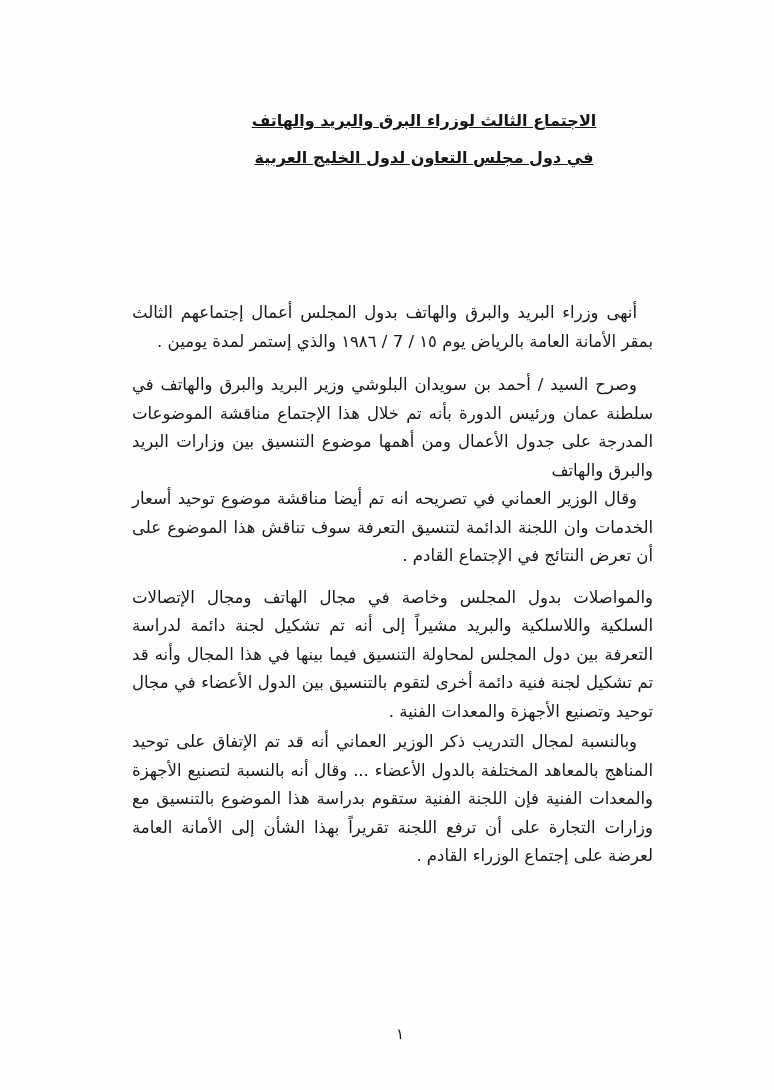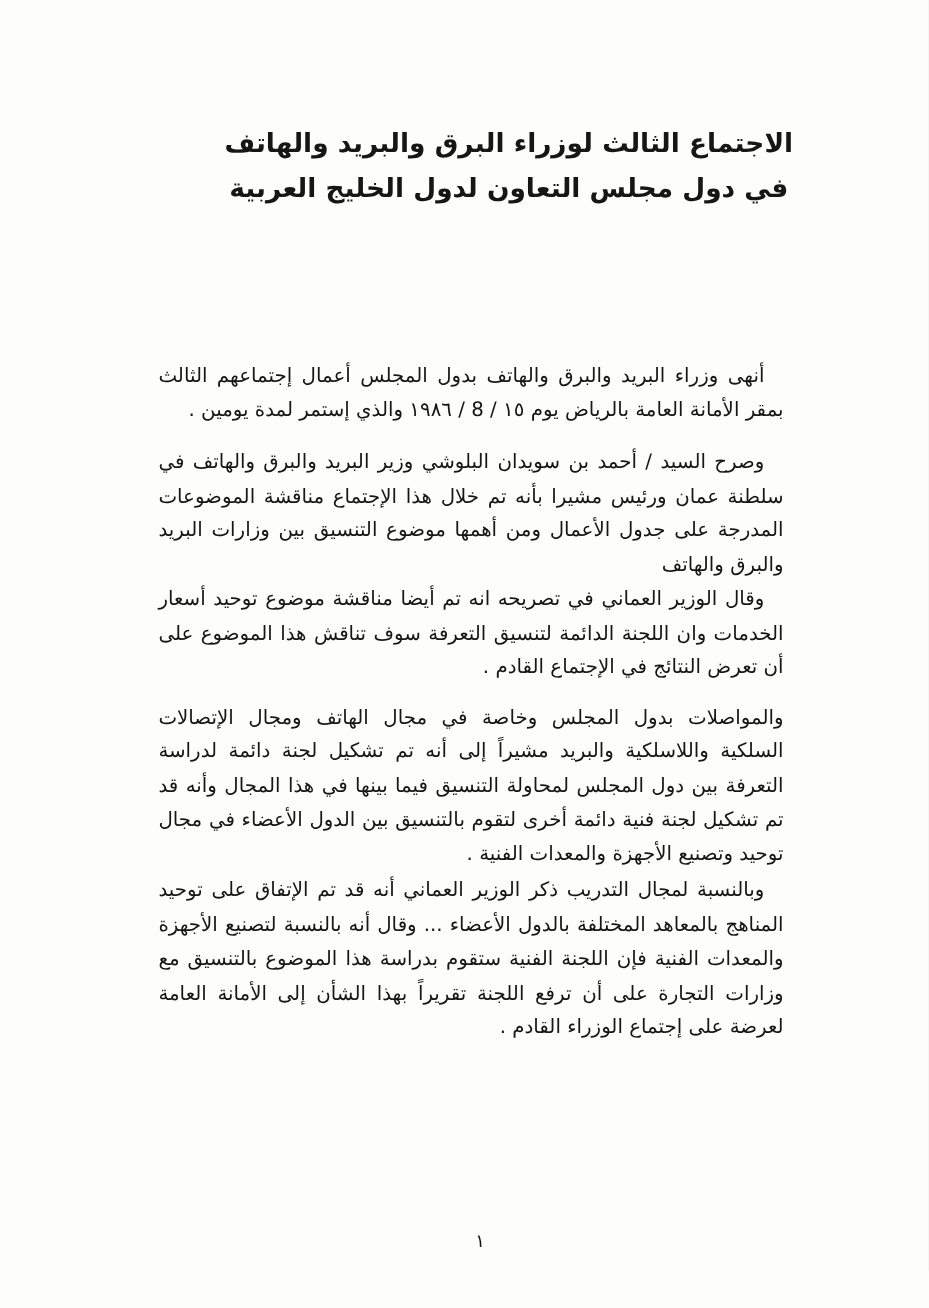--- a/index.html
+++ b/index.html
@@ -18,23 +18,24 @@
     overflow: hidden;
   }
   .title-block {
     position: absolute;
     top: 102px;
     left: 150px;
     right: 76px;
     direction: rtl;
     text-align: center;
     font-weight: bold;
-    font-size: 22px;
+    font-size: 16px;
     line-height: 37px;
     letter-spacing: 0;
+    text-decoration: underline;
   }
   .date-line {
     position: absolute;
     top: 196px;
     left: 0;
     right: 102px;
     direction: rtl;
     text-align: center;
     font-weight: bold;
     font-size: 16px;
@@ -70,22 +71,22 @@
 
 <div class="page">
 
   <div class="title-block">
     <div class="title-line">الاجتماع الثالث لوزراء البرق والبريد والهاتف</div>
     <div class="title-line">في دول مجلس التعاون لدول الخليج العربية</div>
   </div>
 
 
   <div class="body-text">
-    <p class="para indent">أنهى وزراء البريد والبرق والهاتف بدول المجلس أعمال إجتماعهم الثالث بمقر الأمانة العامة بالرياض يوم ١٥ / 8 / ١٩٨٦ والذي إستمر لمدة يومين .</p>
-    <p class="para indent p2">وصرح السيد / أحمد بن سويدان البلوشي وزير البريد والبرق والهاتف في سلطنة عمان ورئيس مشيرا بأنه تم خلال هذا الإجتماع مناقشة الموضوعات المدرجة على جدول الأعمال ومن أهمها موضوع التنسيق بين وزارات البريد والبرق والهاتف</p>
+    <p class="para indent">أنهى وزراء البريد والبرق والهاتف بدول المجلس أعمال إجتماعهم الثالث بمقر الأمانة العامة بالرياض يوم ١٥ / 7 / ١٩٨٦ والذي إستمر لمدة يومين .</p>
+    <p class="para indent p2">وصرح السيد / أحمد بن سويدان البلوشي وزير البريد والبرق والهاتف في سلطنة عمان ورئيس الدورة بأنه تم خلال هذا الإجتماع مناقشة الموضوعات المدرجة على جدول الأعمال ومن أهمها موضوع التنسيق بين وزارات البريد والبرق والهاتف</p>
     <p class="para indent p4">وقال الوزير العماني في تصريحه انه تم أيضا مناقشة موضوع توحيد أسعار الخدمات وان اللجنة الدائمة لتنسيق التعرفة سوف تناقش هذا الموضوع على أن تعرض النتائج في الإجتماع القادم .</p>
     <p class="para p3">والمواصلات بدول المجلس وخاصة في مجال الهاتف ومجال الإتصالات السلكية واللاسلكية والبريد مشيراً إلى أنه تم تشكيل لجنة دائمة لدراسة التعرفة بين دول المجلس لمحاولة التنسيق فيما بينها في هذا المجال وأنه قد تم تشكيل لجنة فنية دائمة أخرى لتقوم بالتنسيق بين الدول الأعضاء في مجال توحيد وتصنيع الأجهزة والمعدات الفنية .</p>
     <p class="para indent p5">وبالنسبة لمجال التدريب ذكر الوزير العماني أنه قد تم الإتفاق على توحيد المناهج بالمعاهد المختلفة بالدول الأعضاء ... وقال أنه بالنسبة لتصنيع الأجهزة والمعدات الفنية فإن اللجنة الفنية ستقوم بدراسة هذا الموضوع بالتنسيق مع وزارات التجارة على أن ترفع اللجنة تقريراً بهذا الشأن إلى الأمانة العامة لعرضة على إجتماع الوزراء القادم .</p>
   </div>
 
   <div class="page-number">١</div>
 
 </div>
 
 </body></html>

